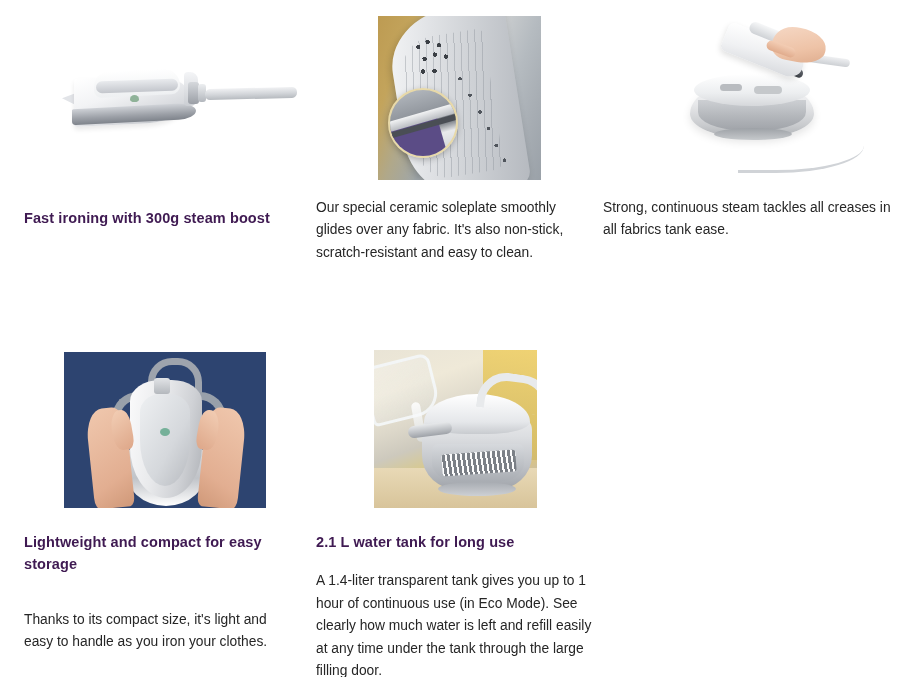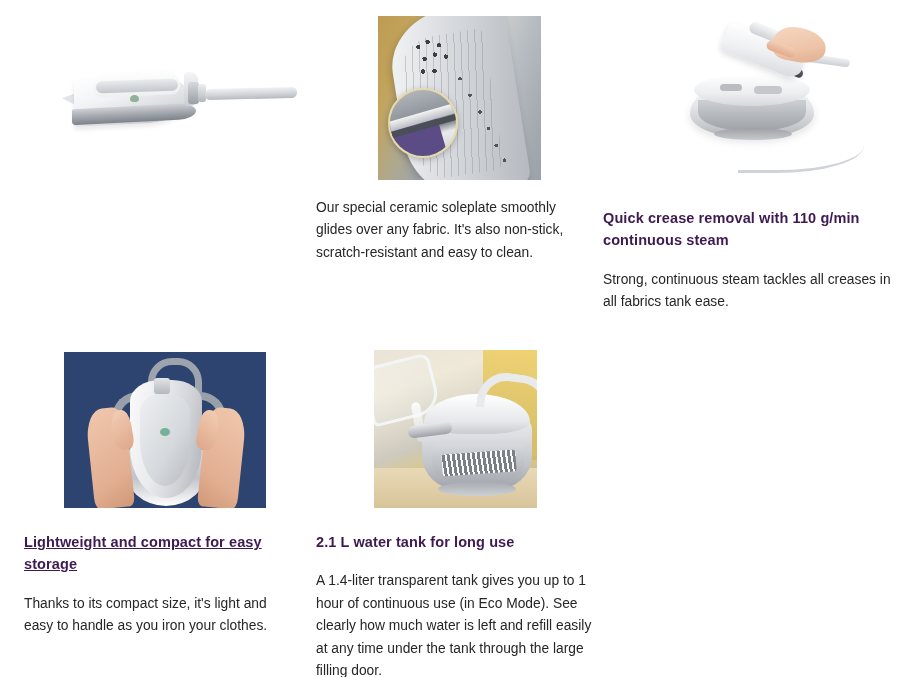--- a/index.html
+++ b/index.html
@@ -564,20 +564,21 @@
         <div class="iron1-body"></div>
         <div class="iron1-plate"></div>
         <div class="iron1-top"></div>
         <div class="iron1-handle"></div>
         <div class="iron1-logo"></div>
         <div class="iron1-fin"></div>
         <div class="iron1-collar"></div>
         <div class="iron1-collar2"></div>
         <div class="iron1-hose"></div>
       </div>
+      <h3 class="feature-title" style="margin-top:27px;">Fast ironing with 300g steam boost</h3>
     </div>
 
     <div class="feature-cell col-2">
       <div class="media-box" id="img-soleplate">
         <div class="sp-plate"></div>
         <div class="sp-vents"></div>
         <div class="sp-holes"></div>
         <div class="sp-holes2"></div>
         <div class="sp-magnifier">
           <div class="sp-mag-purple"></div>
@@ -597,21 +598,20 @@
         <div class="bu-slot1"></div>
         <div class="bu-slot2"></div>
         <div class="bu-foot"></div>
         <div class="bu-iron-plate"></div>
         <div class="bu-iron"></div>
         <div class="bu-iron-handle"></div>
         <div class="bu-hose-top"></div>
         <div class="bu-hand"></div>
         <div class="bu-finger"></div>
       </div>
-      <h3 class="feature-title" style="margin-top:27px;width:300px;">Quick crease removal with 110 g/min continuous steam</h3>
       <p class="feature-body" style="margin-top:17px;width:290px;">Strong, continuous steam tackles all creases in all fabrics tank ease.</p>
     </div>
   </div>
 
   <div class="feature-row" style="margin-top:20px;">
 
     <div class="feature-cell col-1">
       <div class="media-box" id="img-carry">
         <div class="cy-hose"></div>
         <div class="cy-handle-l"></div>
@@ -619,22 +619,22 @@
         <div class="cy-plate"></div>
         <div class="cy-iron-body"></div>
         <div class="cy-inner"></div>
         <div class="cy-nozzle"></div>
         <div class="cy-logo"></div>
         <div class="cy-hand-l"></div>
         <div class="cy-hand-r"></div>
         <div class="cy-thumb-l"></div>
         <div class="cy-thumb-r"></div>
       </div>
-      <h3 class="feature-title" style="margin-top:23px;width:258px;text-decoration:underline;">Lightweight and compact for easy storage</h3>
-      <p class="feature-body" style="margin-top:17px;width:252px;">Thanks to its compact size, it's light and easy to handle as you iron your clothes.</p>
+      <h3 class="feature-title" style="margin-top:23px;width:258px;">Lightweight and compact for easy storage</h3>
+      <p class="feature-body" style="margin-top:33px;width:252px;">Thanks to its compact size, it's light and easy to handle as you iron your clothes.</p>
     </div>
 
     <div class="feature-cell col-2">
       <div class="media-box" id="img-water-tank">
         <div class="wt-yellow"></div>
         <div class="wt-table"></div>
         <div class="wt-jug"></div>
         <div class="wt-stream"></div>
         <div class="wt-body"></div>
         <div class="wt-window"></div>

